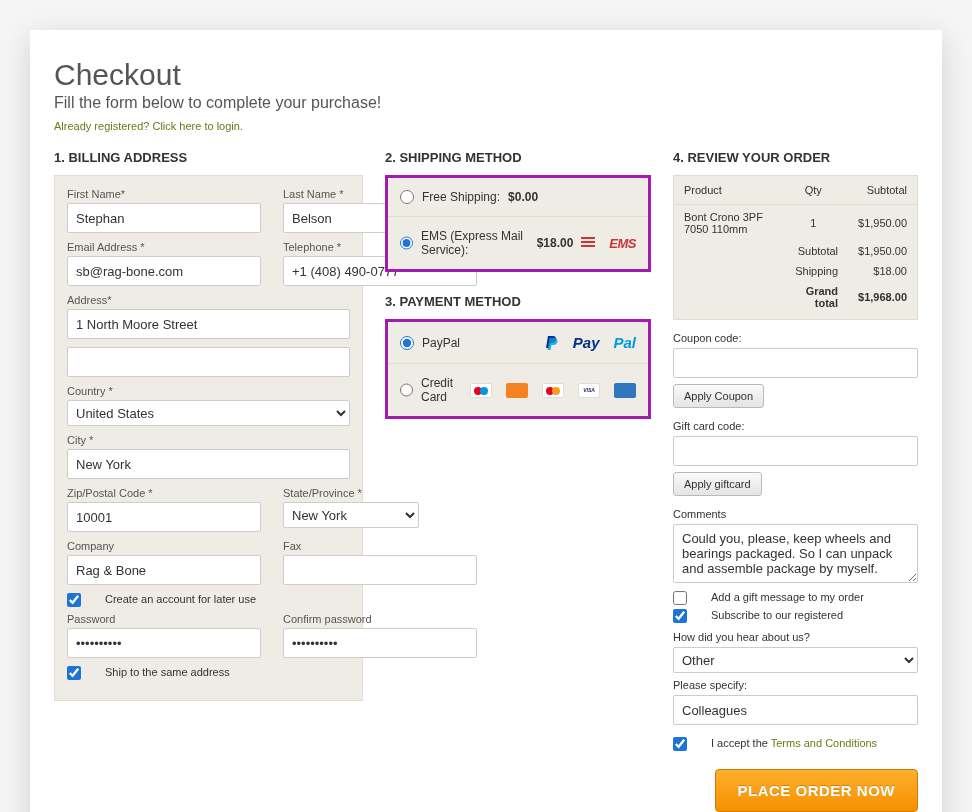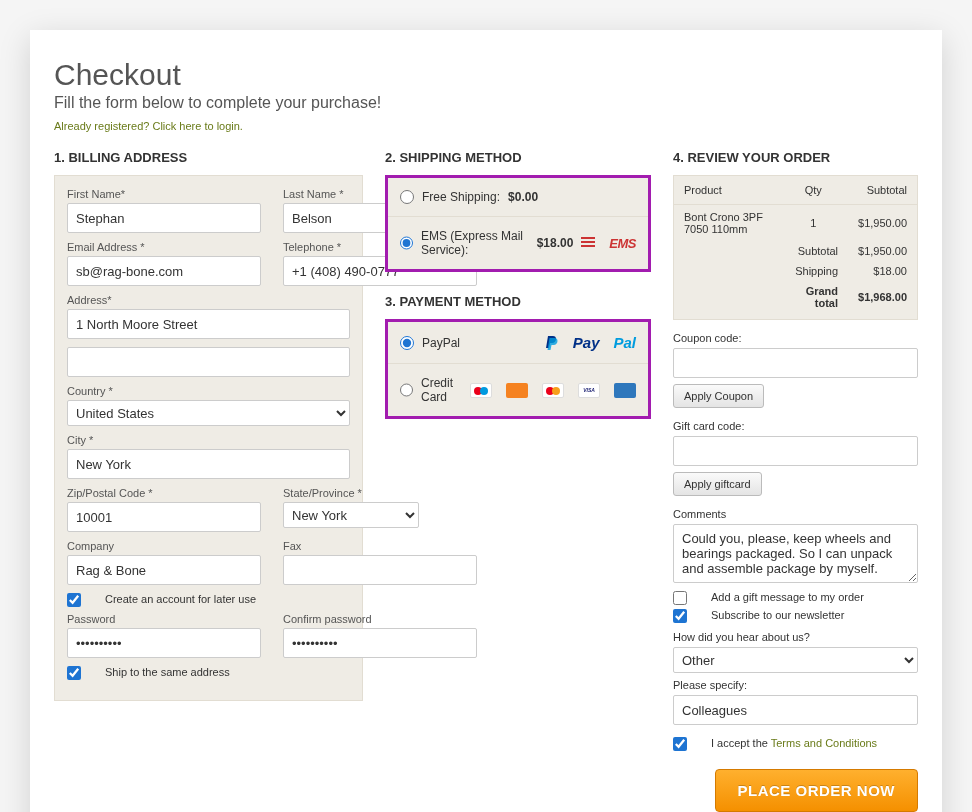--- a/index.html
+++ b/index.html
@@ -270,21 +270,21 @@
 
       <label class="sub-label">Comments</label>
       <textarea rows="3" style="width: 100%;">Could you, please, keep wheels and bearings packaged. So I can unpack and assemble package by myself.</textarea>
 
       <div class="chk-row small">
         <input type="checkbox" style="">
         <span>Add a gift message to my order</span>
       </div>
       <div class="chk-row small">
         <input type="checkbox" checked="" style="">
-        <span>Subscribe to our newsletter</span>
+        <span>Subscribe to our registered</span>
       </div>
 
       <label class="sub-label" style="margin-top:8px">How did you hear about us?</label>
       <select style="width:100%"><option>Other</option></select>
 
       <label class="sub-label" style="margin-top:6px">Please specify:</label>
       <input type="text" style="width: 100%;" value="Colleagues">
 
       <div class="chk-row" style="margin-top:12px">
         <input type="checkbox" checked="" style="">

